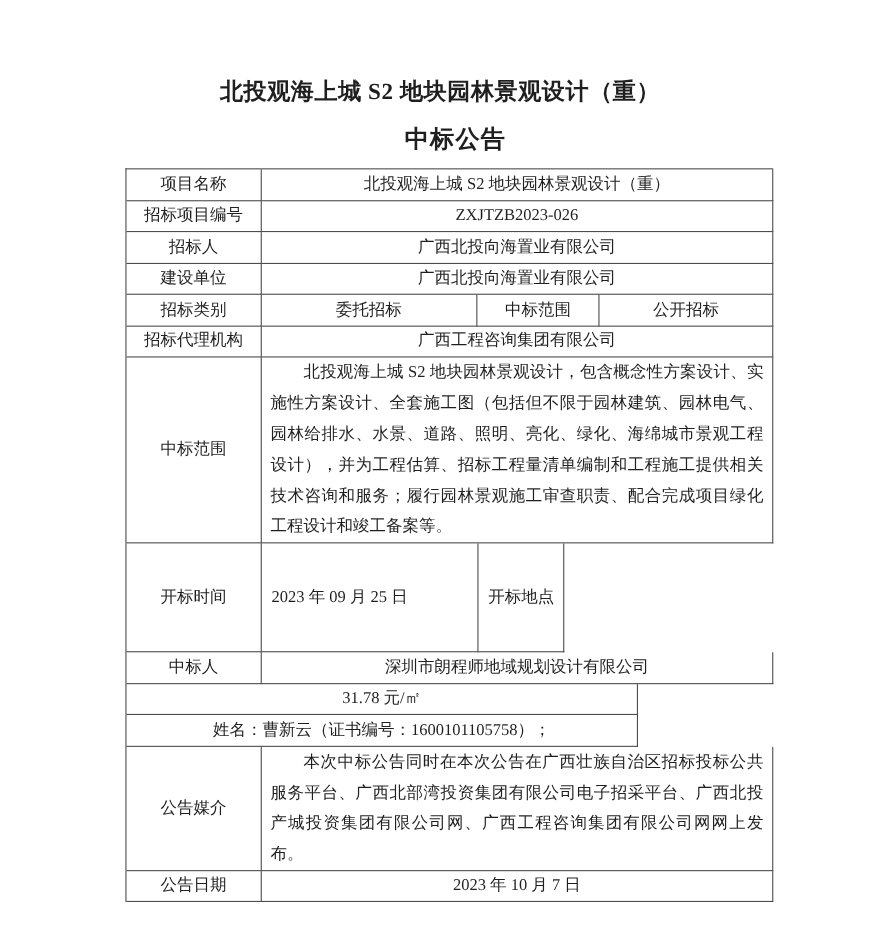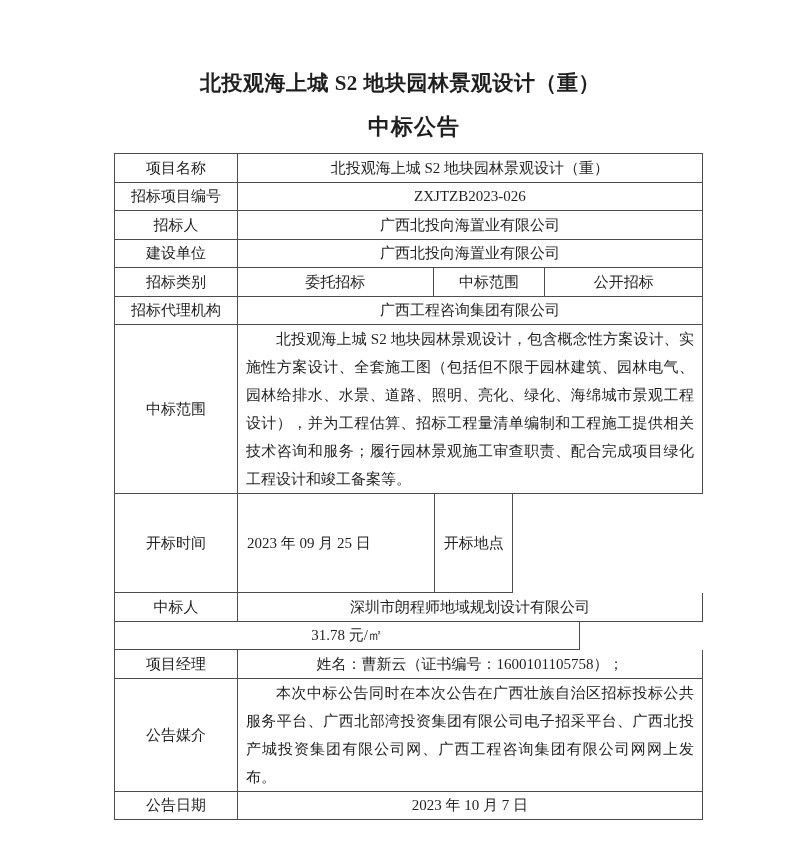--- a/index.html
+++ b/index.html
@@ -151,21 +151,20 @@
     <div class="trow h-std">
       <div class="cell col-label">中标人</div>
       <div class="cell col-value">深圳市朗程师地域规划设计有限公司</div>
     </div>
 
     <div class="trow h-std">
       <div class="cell col-value">31.78 元/㎡</div>
     </div>
 
     <div class="trow h-std">
-      <div class="cell col-label">项目经理</div>
       <div class="cell col-value">姓名：曹新云（证书编号：1600101105758）；</div>
     </div>
 
     <div class="trow h-media">
       <div class="cell col-label">公告媒介</div>
       <div class="cell para col-value">本次中标公告同时在本次公告在广西壮族自治区招标投标公共服务平台、广西北部湾投资集团有限公司电子招采平台、广西北投产城投资集团有限公司网、广西工程咨询集团有限公司网网上发布。</div>
     </div>
 
     <div class="trow h-std">
       <div class="cell col-label">公告日期</div>

